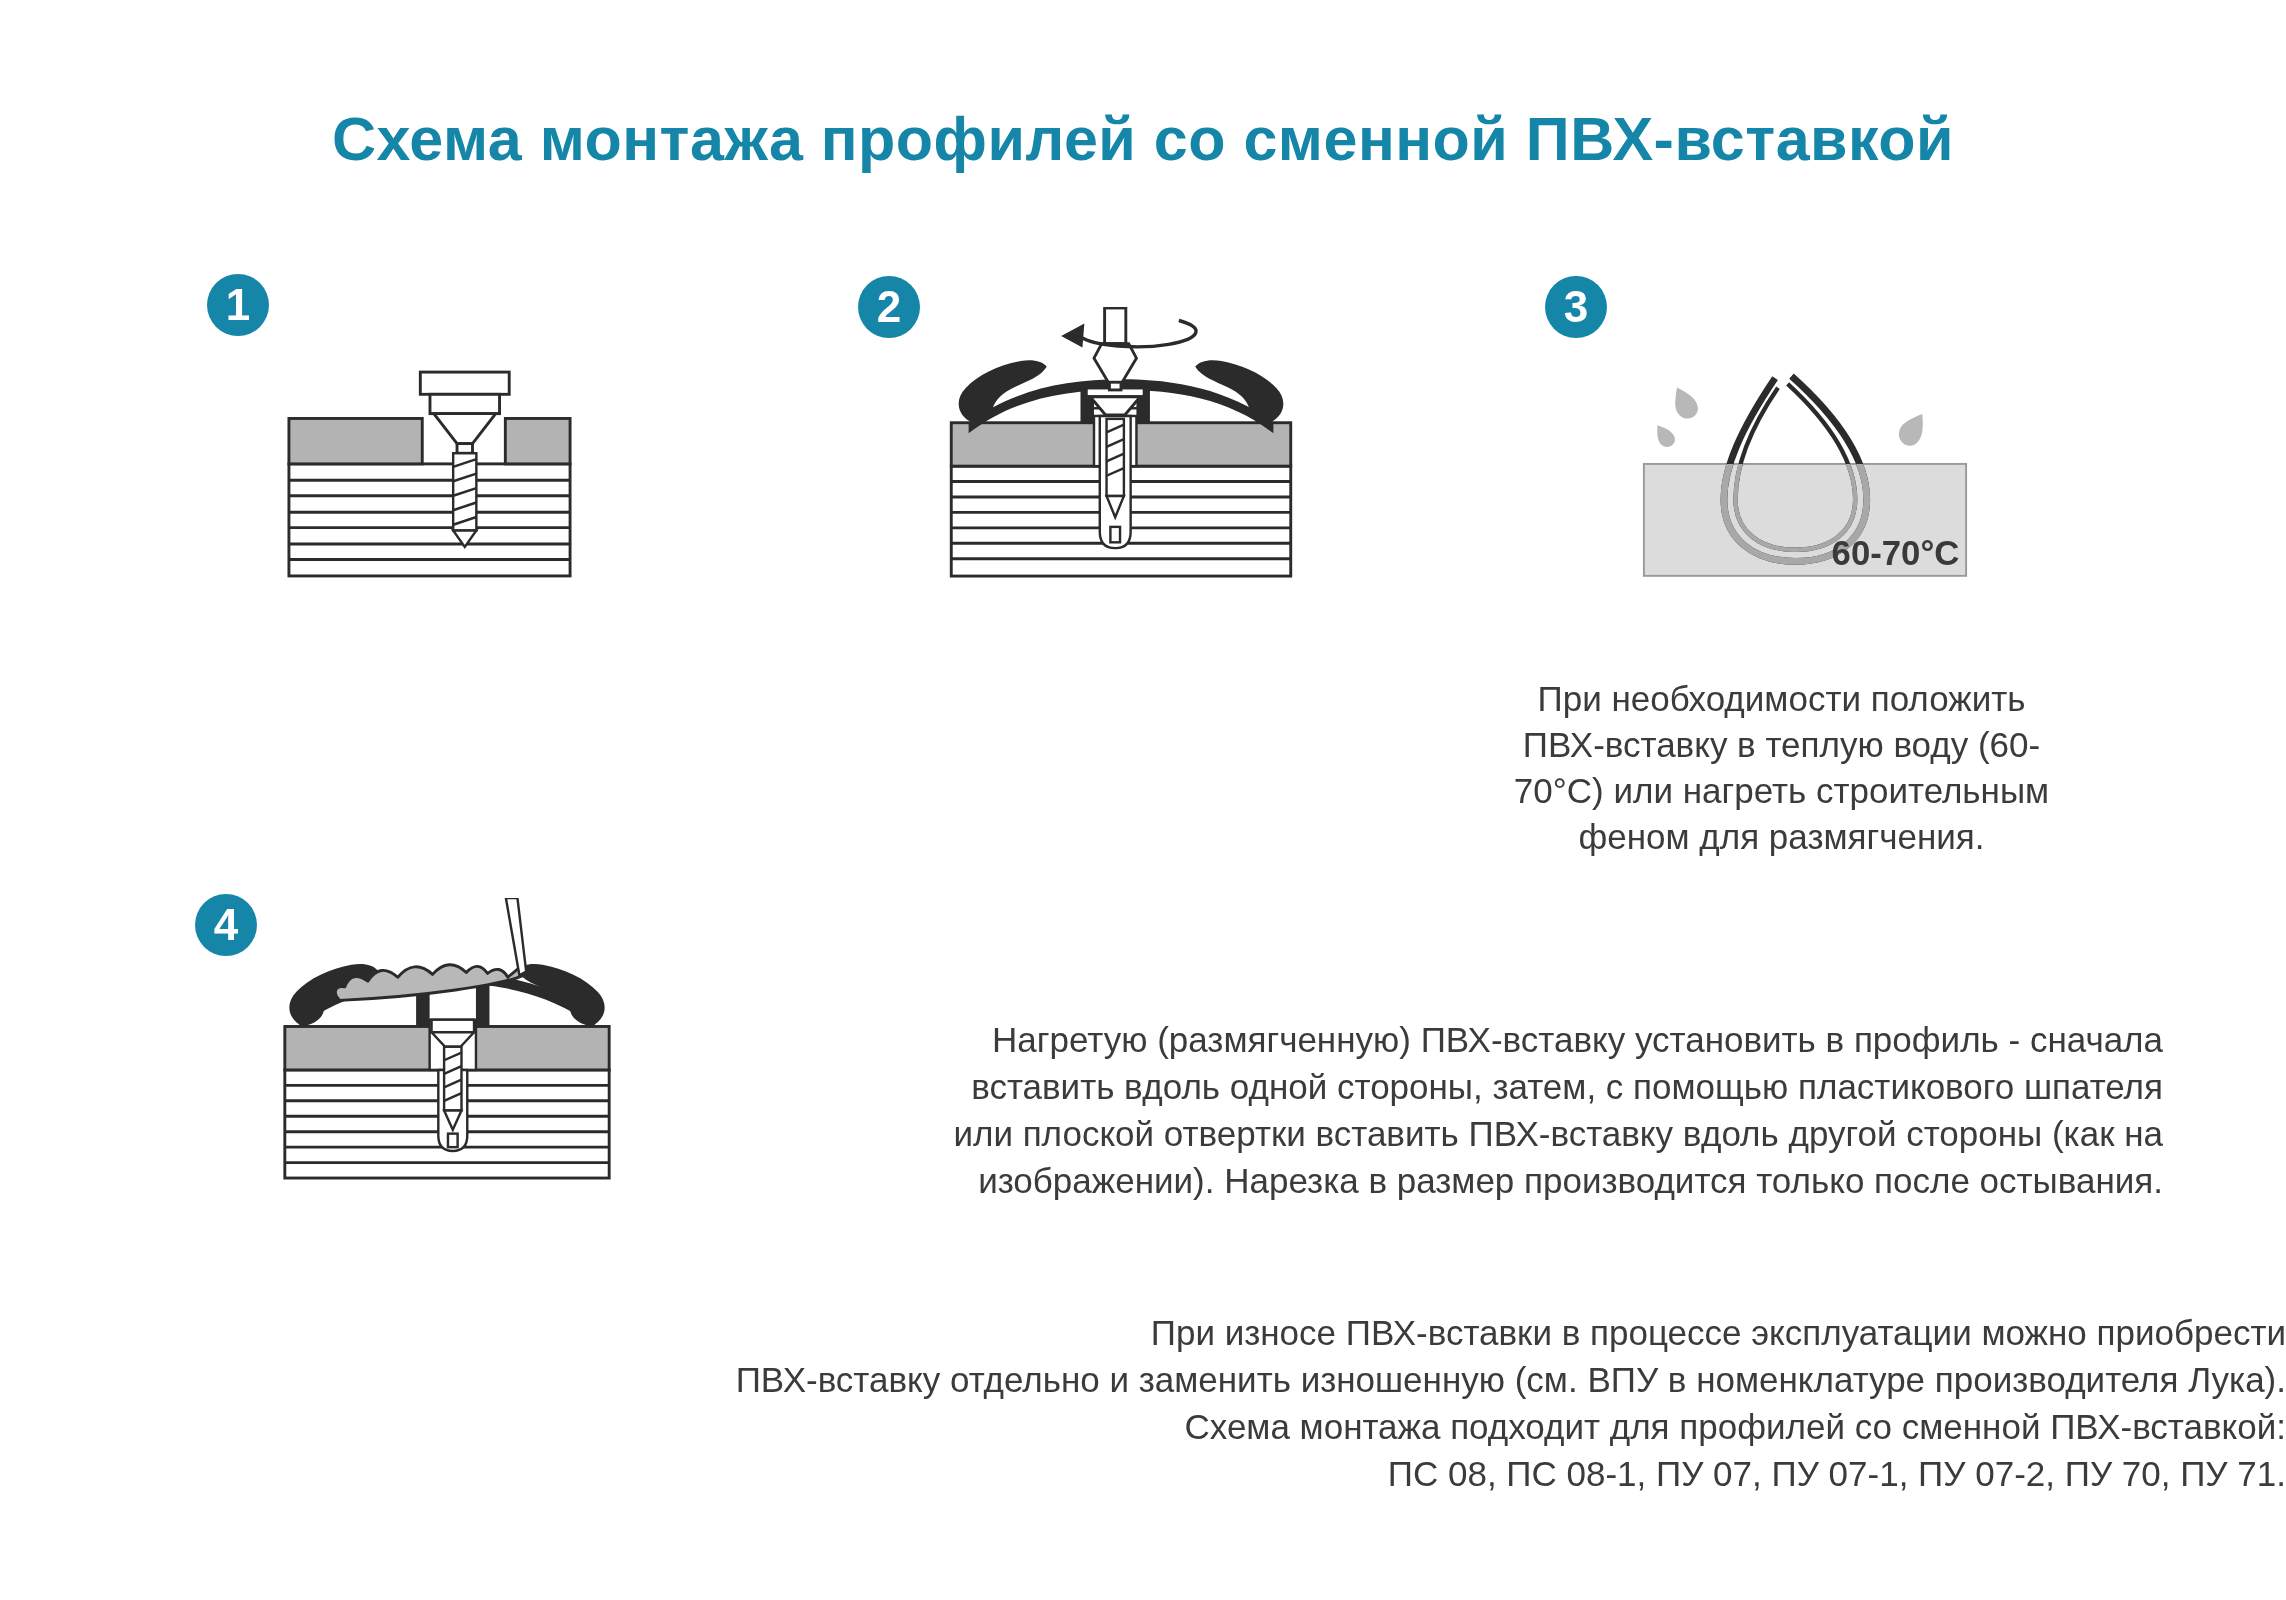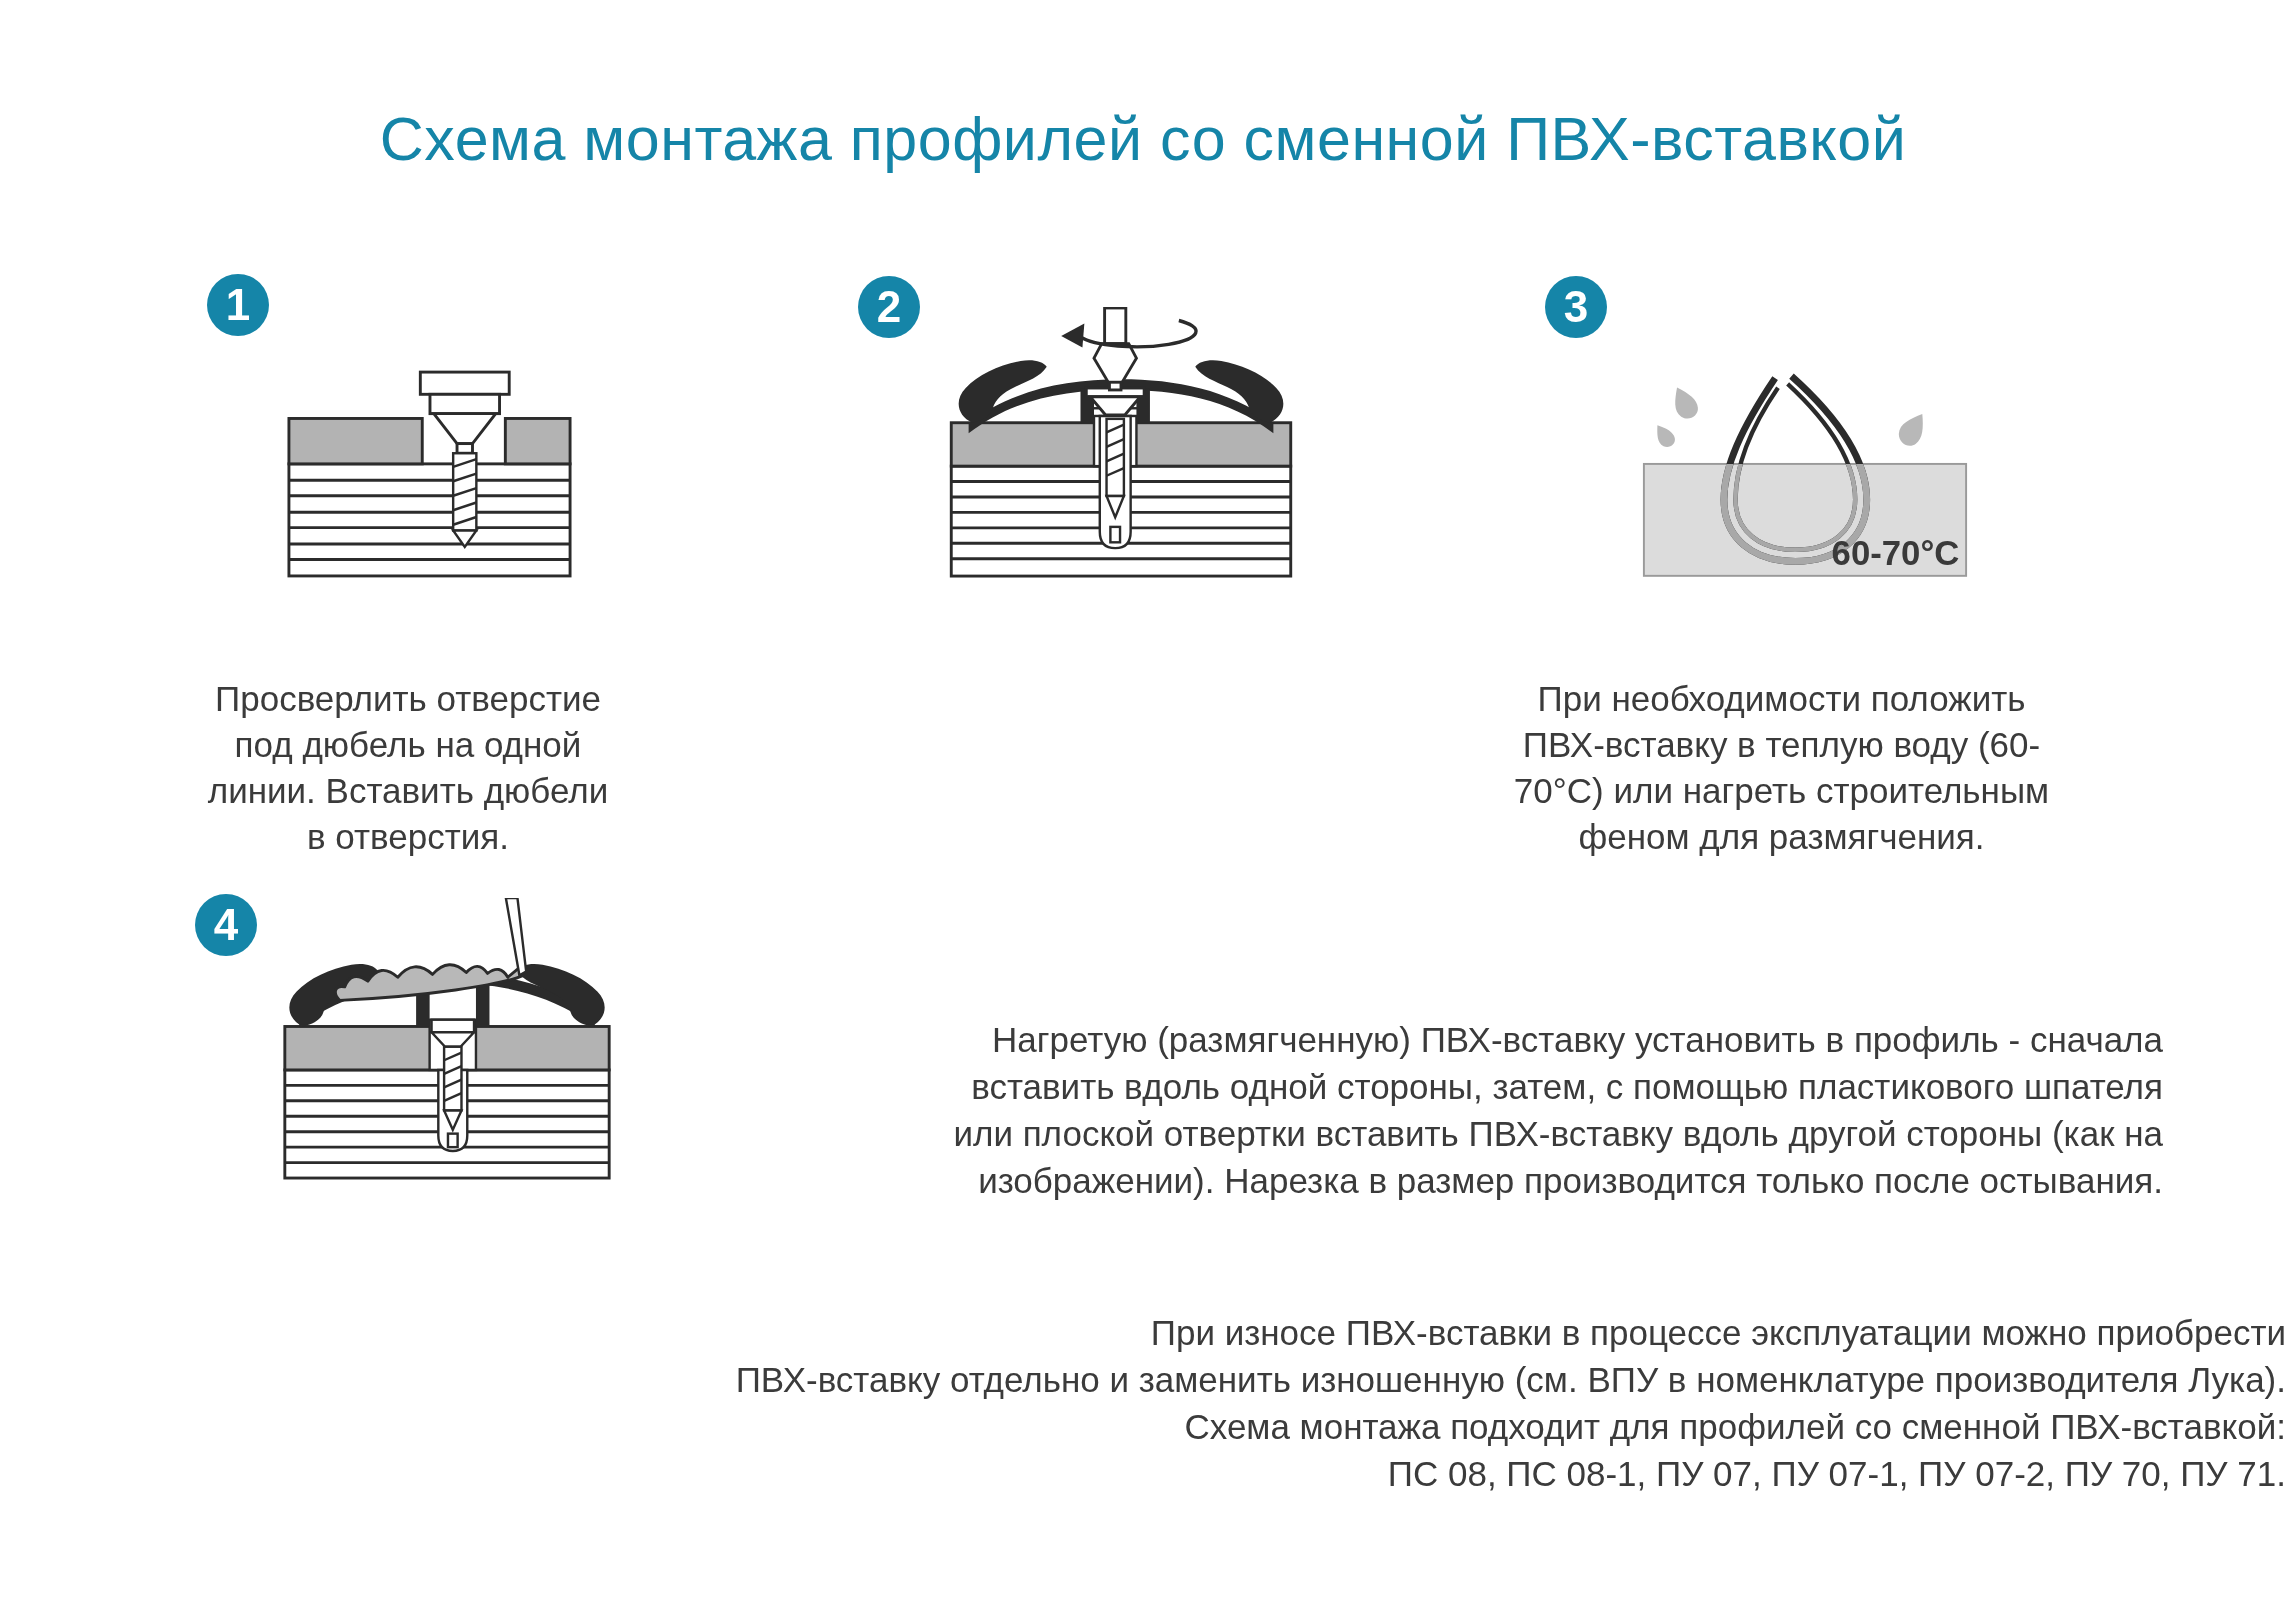--- a/index.html
+++ b/index.html
@@ -2,21 +2,21 @@
 <html><head>
 <meta charset="utf-8">
 <style>
   html,body{margin:0;padding:0;background:#ffffff;}
   .page{
     position:relative;width:2286px;height:1601px;background:#ffffff;
     font-family:"Liberation Sans",sans-serif;overflow:hidden;color:#3b3b3b;
   }
   .title{
     position:absolute;top:104px;left:0;width:100%;text-align:center;
-    font-size:61px;font-weight:normal;color:#1585a8;letter-spacing:0.5px;
+    font-size:61px;font-weight:bold;color:#1585a8;letter-spacing:0.5px;
   }
   .badge{
     position:absolute;width:62px;height:62px;border-radius:50%;
     background:#1585a8;color:#ffffff;font-size:44px;font-weight:bold;
     display:flex;align-items:center;justify-content:center;line-height:1;
   }
   .illo{position:absolute;}
   .caption{
     position:absolute;font-size:35px;line-height:46px;text-align:center;
     color:#3b3b3b;white-space:pre-line;
@@ -174,24 +174,20 @@
       <path class="bk" d="M20,120 C66,88 118,77 173,77 C228,77 280,88 326,120 L326,133 C280,99 228,88 173,88 C118,88 66,99 20,133 Z"></path>
       <path class="bk" transform="translate(0,13)" d="M24,120 C8,113 5,96 17,84 C30,70 52,60 74,56 C86,54 97,56 101,62 C94,73 80,77 68,83 C55,89 48,96 45,105 C43,112 36,117 24,120 Z"></path>
       <path class="bk" transform="translate(346,13) scale(-1,1)" d="M24,120 C8,113 5,96 17,84 C30,70 52,60 74,56 C86,54 97,56 101,62 C94,73 80,77 68,83 C55,89 48,96 45,105 C43,112 36,117 24,120 Z"></path>
       <rect class="bk" x="141" y="86" width="14" height="47"></rect>
       <rect class="bk" x="203" y="86" width="14" height="47"></rect>
     </g>
     <path d="M62,106 C54,98 57,90 67,92 Q74,74 91,86 Q104,66 122,82 Q139,62 158,79 Q175,60 193,77 Q205,64 215,78 Q228,68 236,82 L248,72 L252,80 C230,90 150,102 62,106 Z" fill="#b8b8b8" stroke="#2b2b2b" stroke-width="3" stroke-linejoin="round"></path>
     <polygon class="wh2" points="234,0 246,0 255,76 248,80"></polygon>
   </svg>
 
-  <div class="caption" style="left:145px;top:676px;width:526px;">Просверлить отверстие
-под дюбель на одной
-линии. Вставить дюбели
-в отверстия.</div>
   <div class="caption" style="left:1499px;top:676px;width:565px;">При необходимости положить
 ПВХ-вставку в теплую воду (60-
 70°C) или нагреть строительным
 феном для размягчения.</div>
   <div class="bodytext" style="left:618px;top:1016px;width:1545px;">Нагретую (размягченную) ПВХ-вставку установить в профиль - сначала
 вставить вдоль одной стороны, затем, с помощью пластикового шпателя
 или плоской отвертки вставить ПВХ-вставку вдоль другой стороны (как на
 изображении). Нарезка в размер производится только после остывания.</div>
 
   <div class="bodytext" style="left:0px;top:1309px;width:2286px;">При износе ПВХ-вставки в процессе эксплуатации можно приобрести

